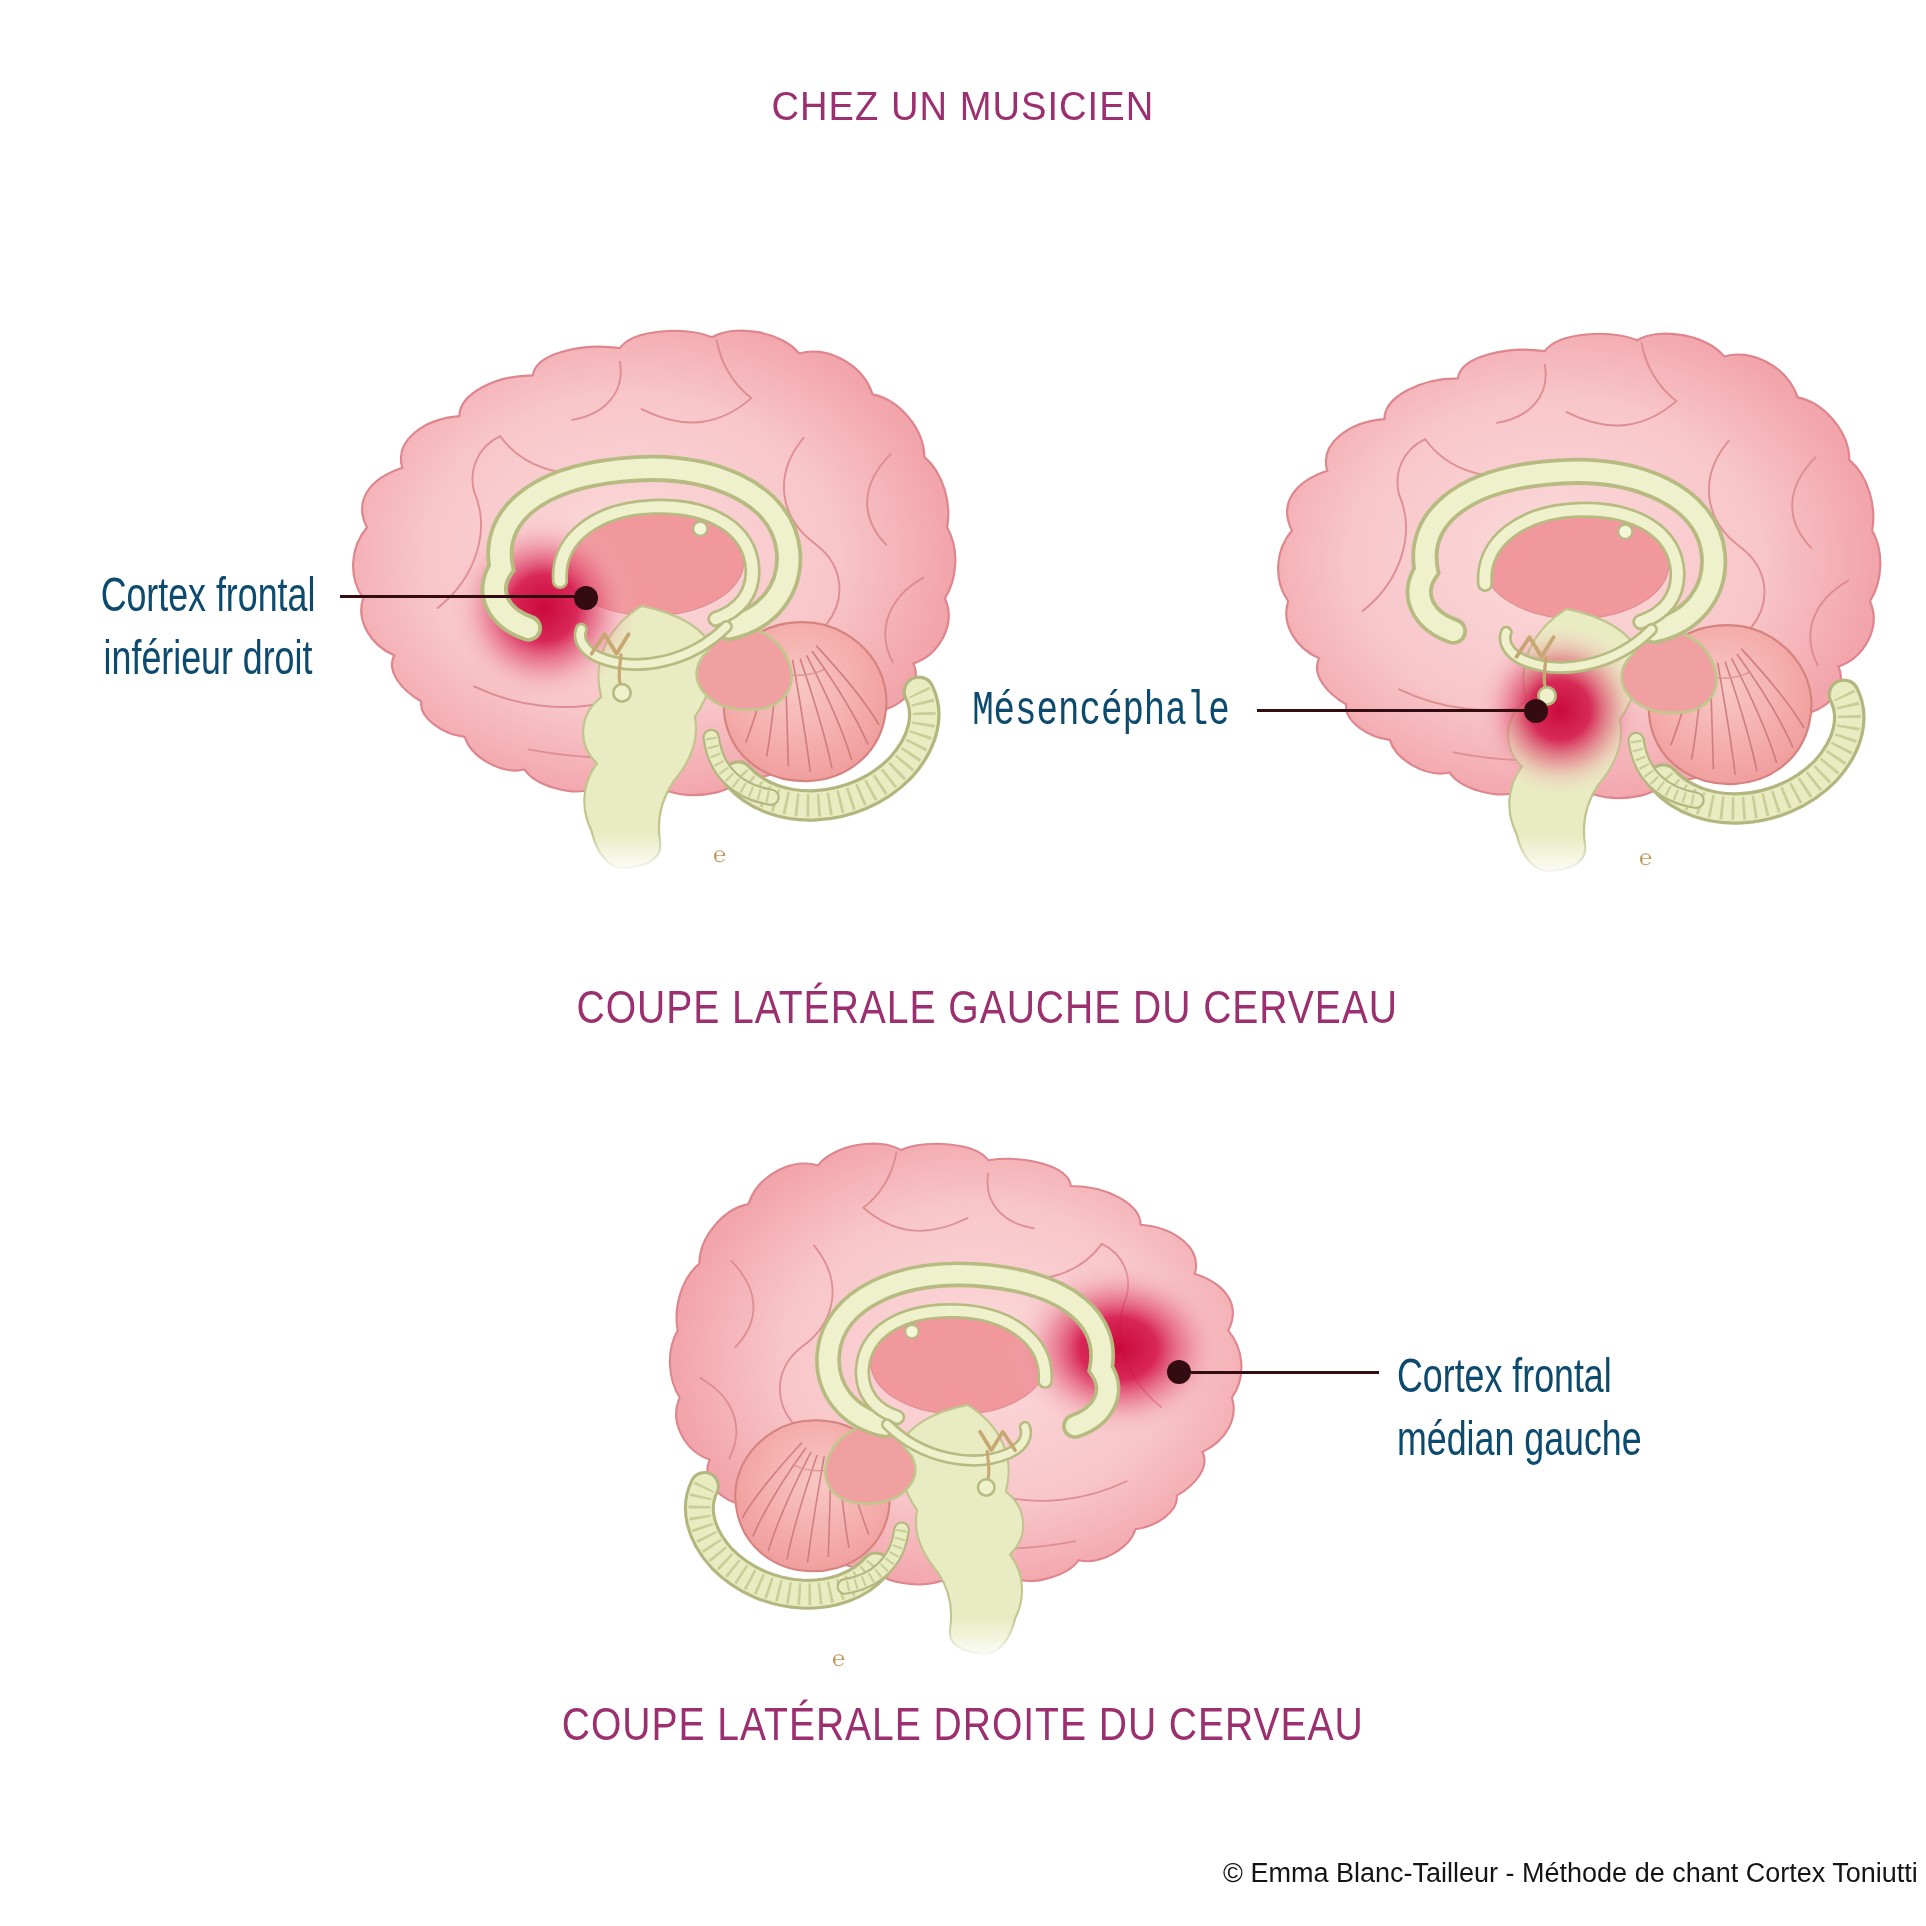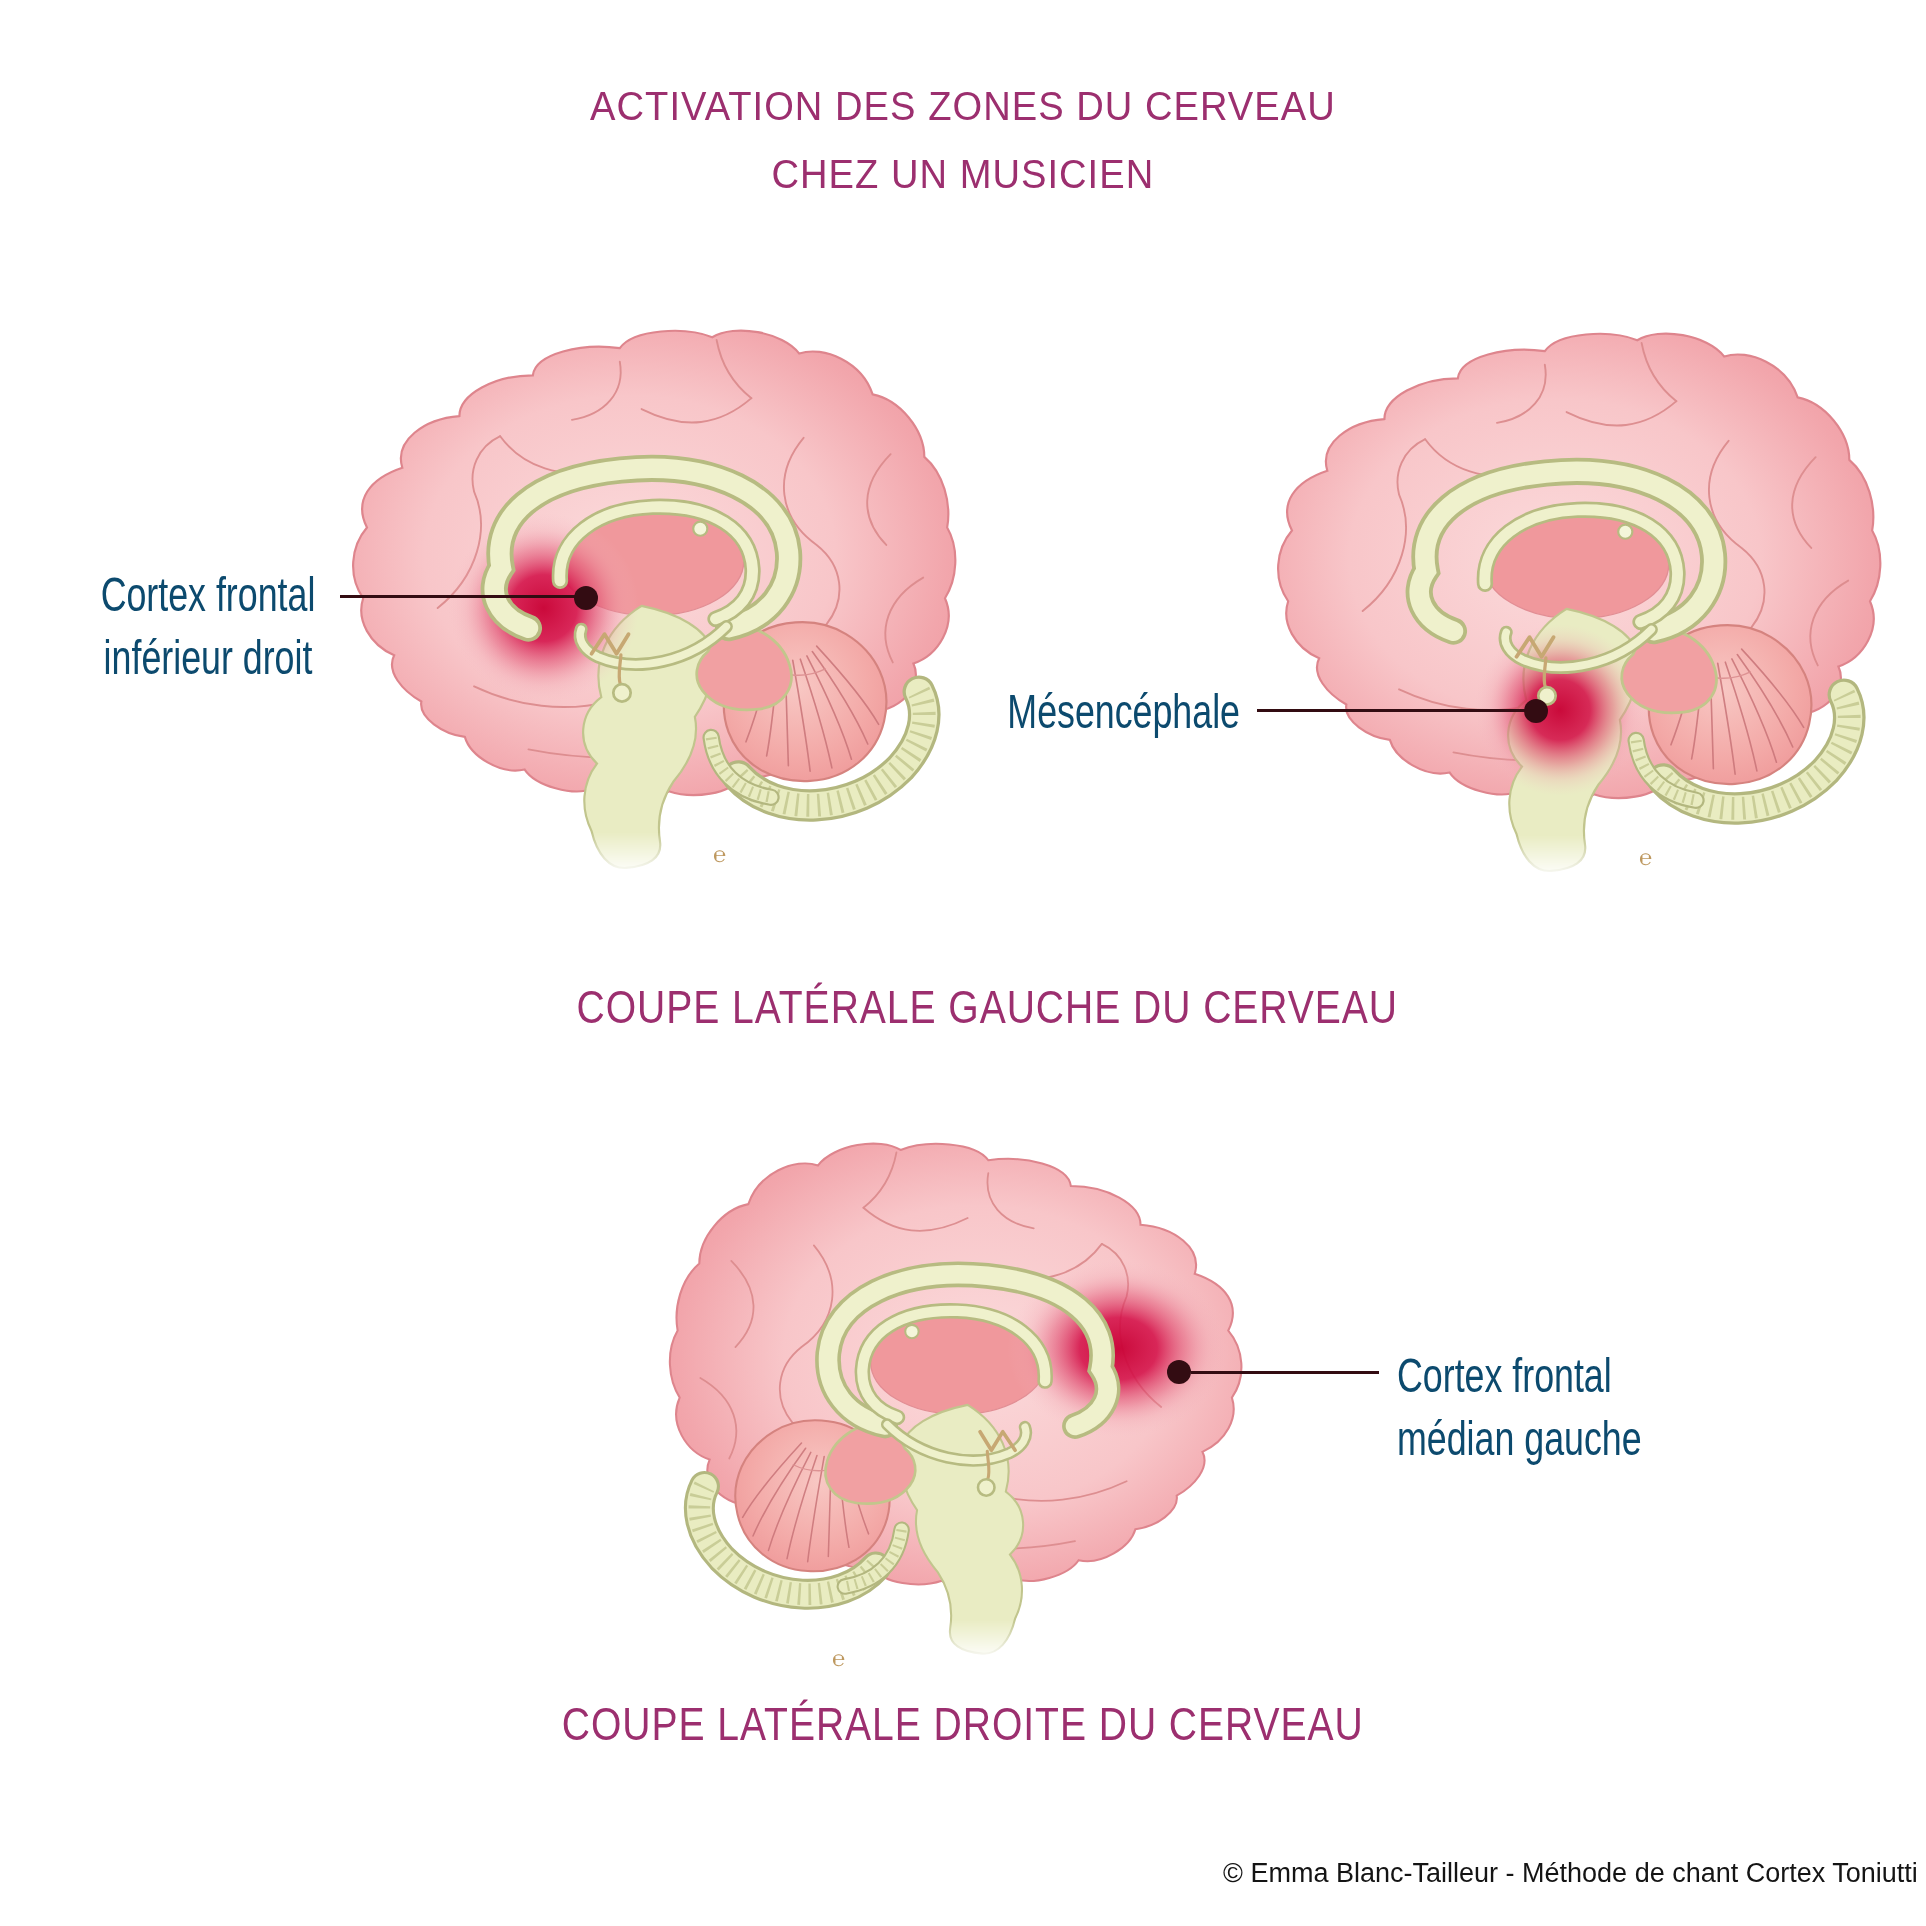--- a/index.html
+++ b/index.html
@@ -23,21 +23,21 @@
   .sect .cond{display:inline-block;transform:scaleX(.85);transform-origin:center;white-space:nowrap;}
   #header-middle{top:980px;padding-left:24px;}
   #header-bottom{top:1697px;text-decoration:underline;}
   
   .lbl{
     font-size:49px;line-height:63px;color:#0c4a6e;font-weight:400;
   }
   .lbl .cond{display:block;white-space:nowrap;transform:scaleX(.73);}
   #label1{left:34px;top:563px;width:348px;text-align:center;}
   #label1 .cond{transform-origin:center;}
-  #label2{right:686px;top:680px;width:381px;text-align:right;}
+  #label2{right:686px;top:680px;width:381px;text-align:center;font-family:Liberation Mono, monospace;}
   #label2 .cond{transform-origin:right center;}
   #label3{left:1397px;top:1344px;width:381px;text-align:left;}
   #label3 .cond{transform-origin:left center;}
   
   .leader{height:3.3px;background:#330C12;}
   #leader1{left:340px;top:595px;width:236px;}
   #leader2{left:1257px;top:709px;width:269px;}
   #leader3{left:1191px;top:1371px;width:188px;}
   .dot{width:24px;height:24px;border-radius:50%;background:#330C12;}
   #dot1{left:574px;top:586px;}
@@ -148,21 +148,20 @@
       </g>
       <circle cx="668" cy="472" r="13" fill="#F4F6DA" stroke="#B7BB81" stroke-width="4"></circle>
       <path d="M 468 702 L 492 666 L 514 702 L 536 666" fill="none" stroke="#C7A873" stroke-width="7" stroke-linejoin="round" stroke-linecap="round"></path>
       <path d="M 522 704 C 520 730 516 744 521 758" fill="none" stroke="#C7A873" stroke-width="6" stroke-linecap="round"></path>
       <circle cx="524" cy="774" r="16" fill="#EFF1CC" stroke="#B7BB81" stroke-width="5"></circle>
     </g>
   </defs>
 </svg>
 
 <div class="abs title">
-  <div><span class="cond">ACTIVATION DES ZONES DU CERVEAU</span></div>
   <div><span class="cond">CHEZ UN MUSICIEN</span></div>
 </div>
 
 <svg id="fig1" class="abs fig" viewBox="0 0 1140 1120">
   <use href="#brainBack"></use>
   <circle cx="380" cy="618" r="175" fill="url(#glowG)" clip-path="url(#brainClip)"></circle>
   <use href="#brainFront"></use>
 </svg>
 
 <svg id="fig2" class="abs fig" viewBox="0 0 1140 1120">

